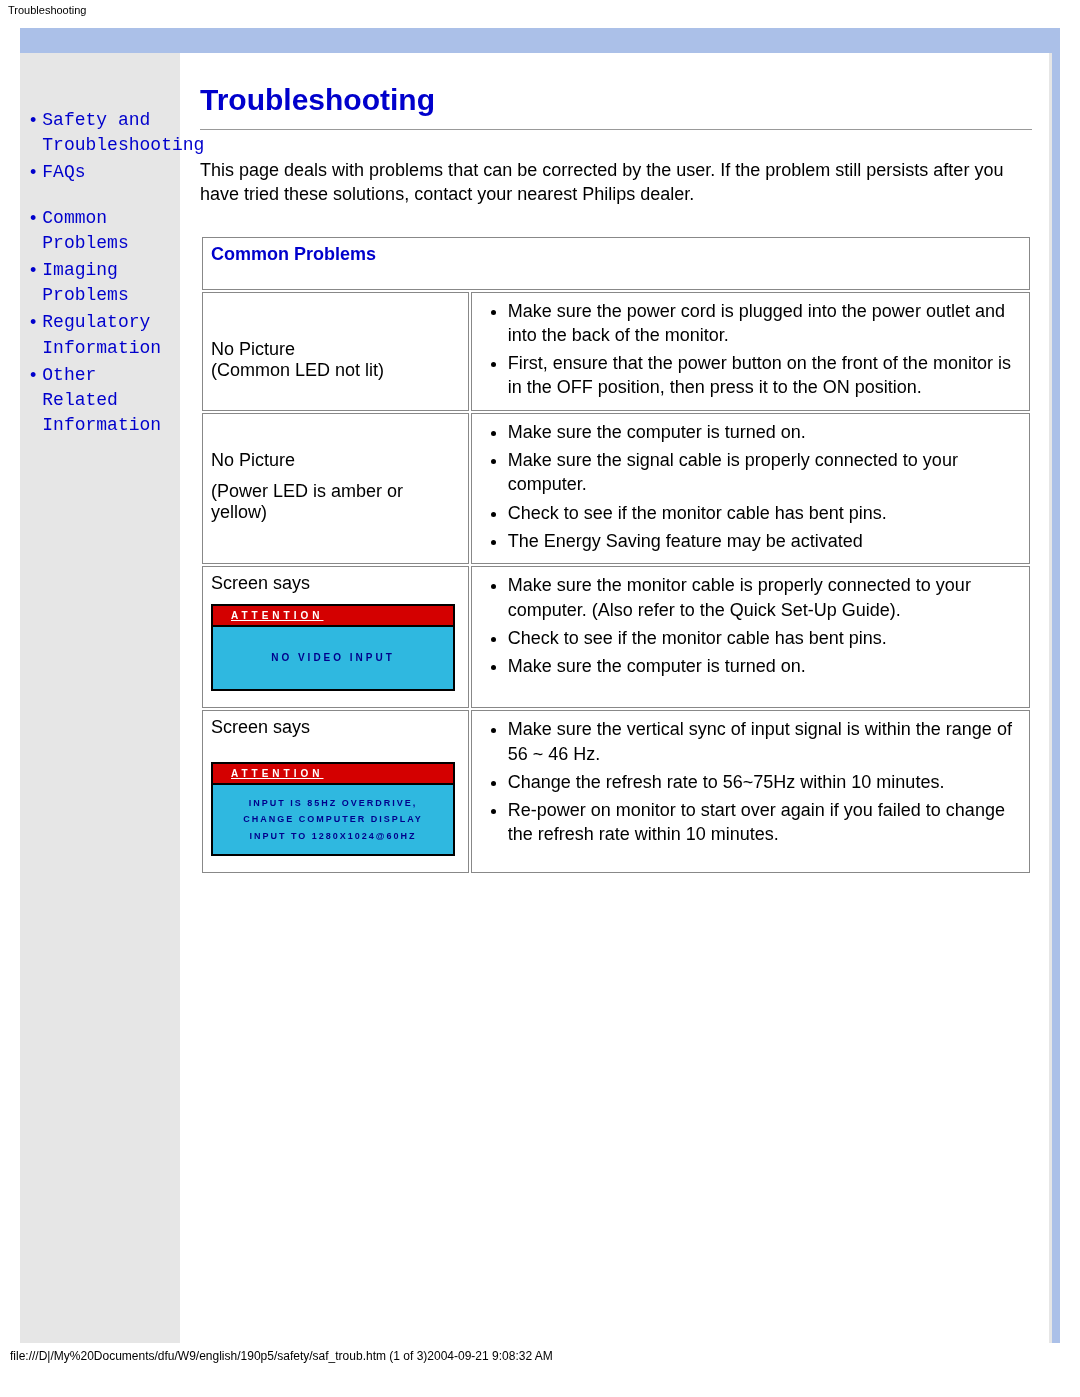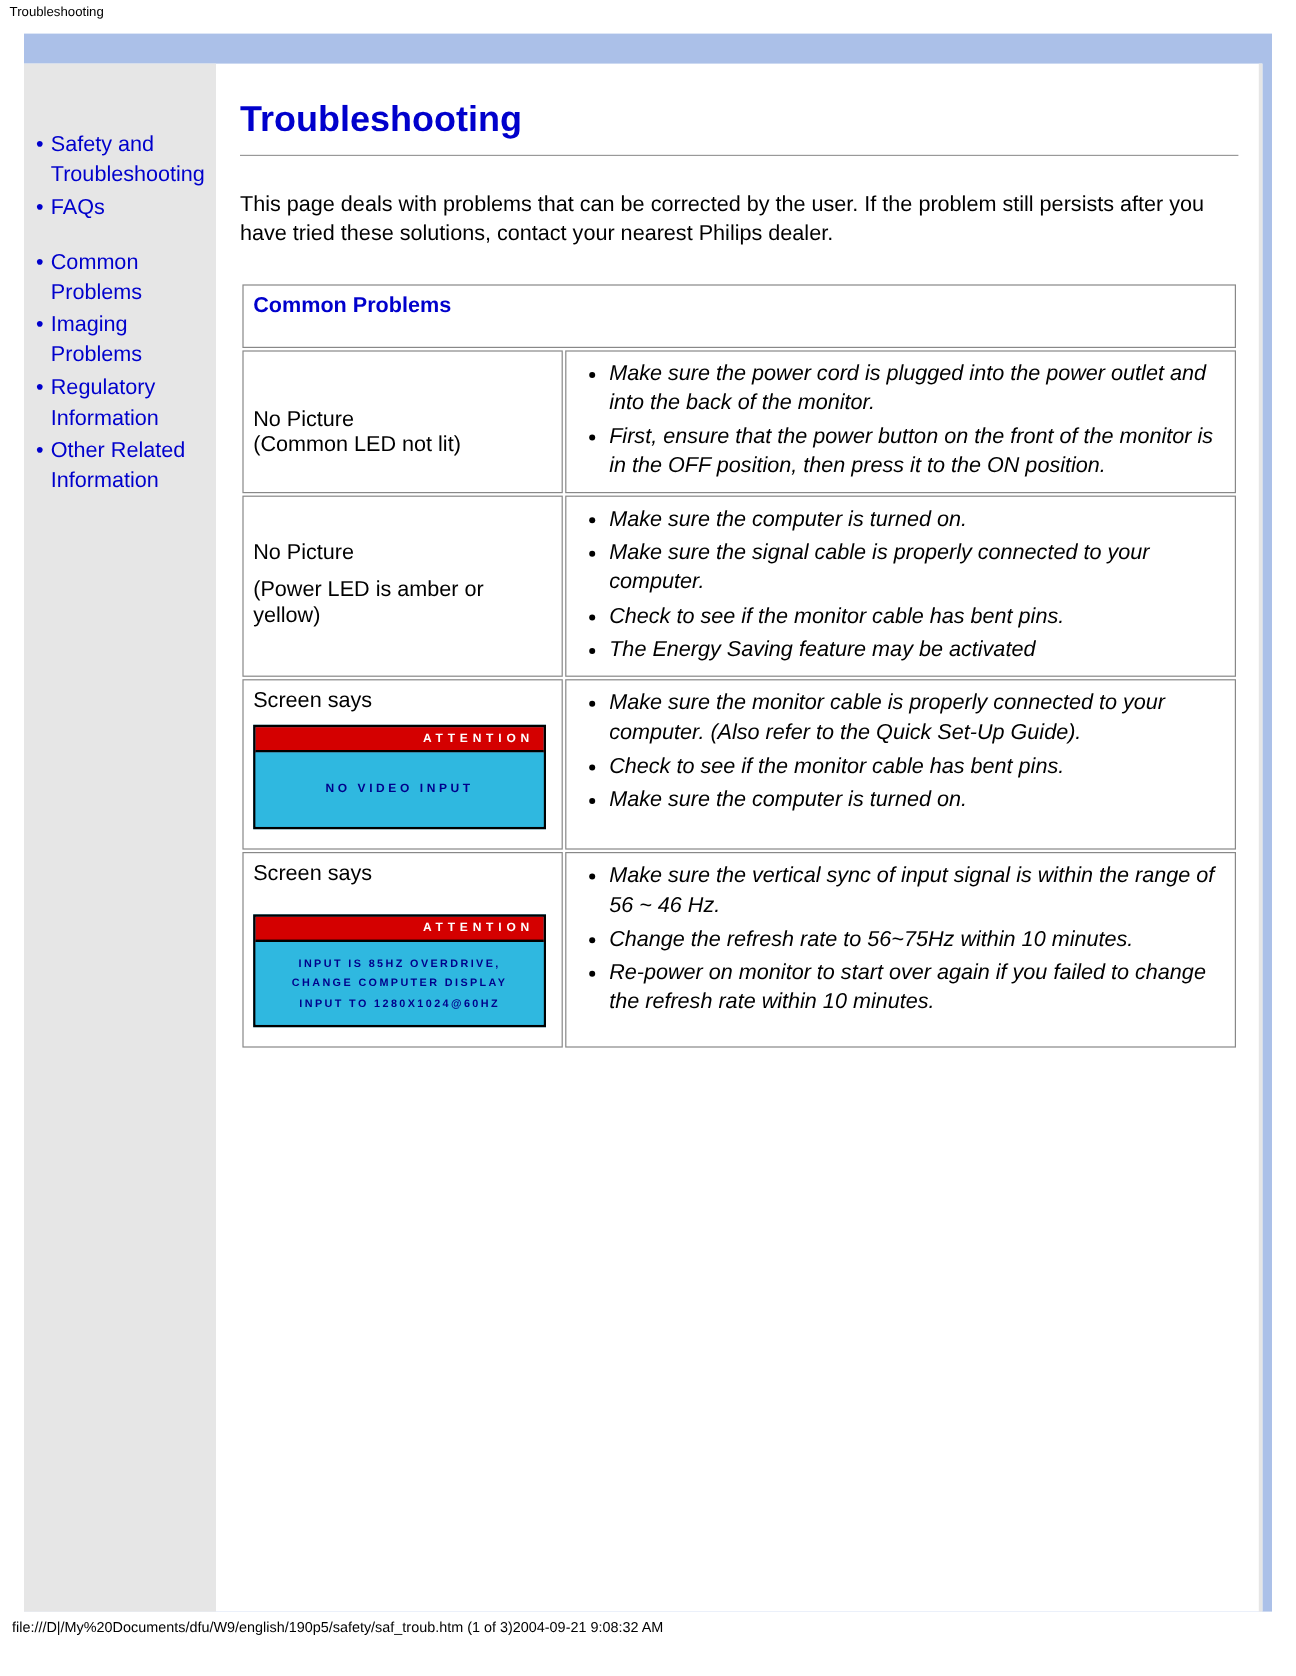--- a/index.html
+++ b/index.html
@@ -49,20 +49,21 @@
     align-items: flex-start;
     margin-bottom: 2px;
   }
   .sidebar .item .dot {
     flex: 0 0 auto;
     color: #0000cc;
     padding-right: 6px;
   }
   .sidebar .item .txt {
     color: #0000cc;
+    font-family: Liberation Mono, monospace;
   }
   .content {
     flex: 1 1 auto;
     padding: 30px 20px 0 20px;
   }
   .page-title {
     color: #0000cc;
     font-size: 30px;
     font-weight: bold;
     margin: 0 0 12px 0;
@@ -91,45 +92,45 @@
   .section-head {
     color: #0000cc;
     font-weight: bold;
   }
   .col-head {
     color: #0000cc;
   }
   ul.checks {
     margin: 0;
     padding-left: 28px;
-    font-style: italic;
   }
   ul.checks li {
     margin: 0 0 4px 0;
     line-height: 1.35;
     list-style-type: disc;
   }
   .problem-cell p {
     margin: 0 0 10px 0;
   }
   .osd-box {
     width: 240px;
     margin: 6px 0 10px 0;
     border: 2px solid #000;
     background: #31b6dd;
   }
   .osd-head {
     background: #d40000;
     color: #fff;
     border-bottom: 2px solid #000;
-    text-align: right;
+    text-align: left;
     font-size: 10px;
     letter-spacing: 4px;
-    padding: 4px 8px;
-    font-weight: bold;
+    padding: 4px 18px;
+    font-weight: bold;
+    text-decoration: underline;
   }
   .osd-body {
     background: #2fb8e0;
     text-align: center;
     color: #00008b;
     font-size: 10px;
     letter-spacing: 3px;
     font-weight: bold;
     padding: 22px 6px;
     line-height: 1.8;

